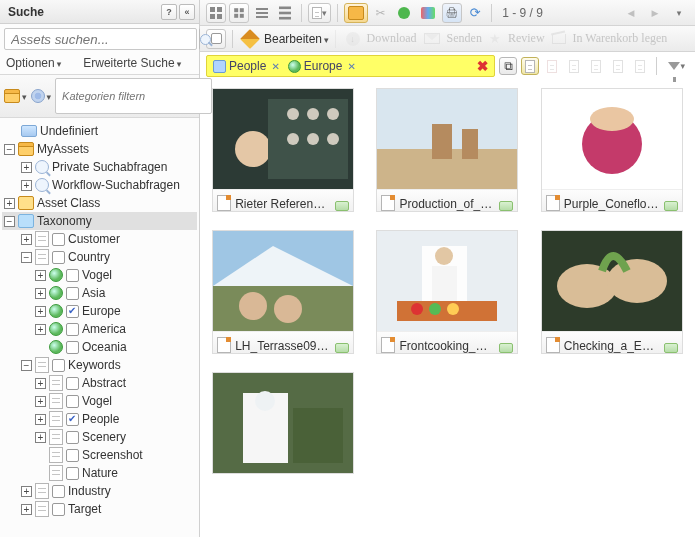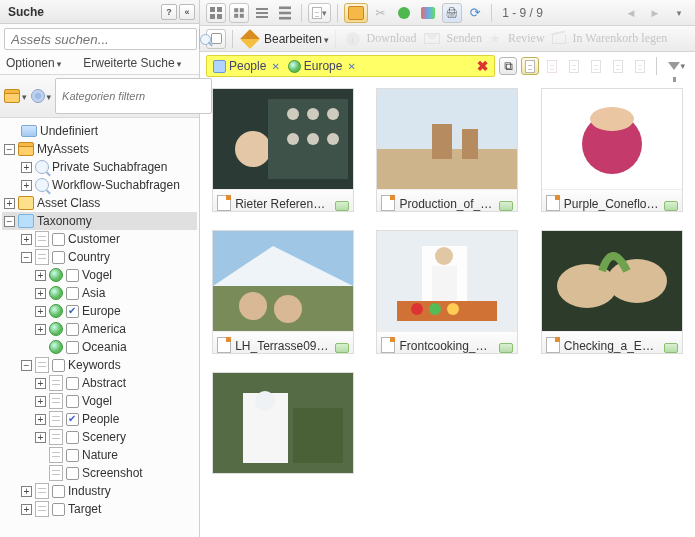--- a/index.html
+++ b/index.html
@@ -296,28 +296,28 @@
         <span class="tw">+</span>
         <span class="icon-page"></span>
         <span class="icon-check"></span>
         <span class="lbl">Scenery</span>
       </div>
         <div class="node">
         <span class="ind" style="width:28px"></span>
         <span class="tw blank"></span>
         <span class="icon-page"></span>
         <span class="icon-check"></span>
+        <span class="lbl">Screenshot</span>
+      </div>
+        <div class="node">
+        <span class="ind" style="width:28px"></span>
+        <span class="tw blank"></span>
+        <span class="icon-page"></span>
+        <span class="icon-check"></span>
         <span class="lbl">Nature</span>
-      </div>
-        <div class="node">
-        <span class="ind" style="width:28px"></span>
-        <span class="tw blank"></span>
-        <span class="icon-page"></span>
-        <span class="icon-check"></span>
-        <span class="lbl">Screenshot</span>
       </div>
       <div class="node">
         <span class="ind" style="width:14px"></span>
         <span class="tw">+</span>
         <span class="icon-page"></span>
         <span class="icon-check"></span>
         <span class="lbl">Industry</span>
       </div>
       <div class="node">
         <span class="ind" style="width:14px"></span>

